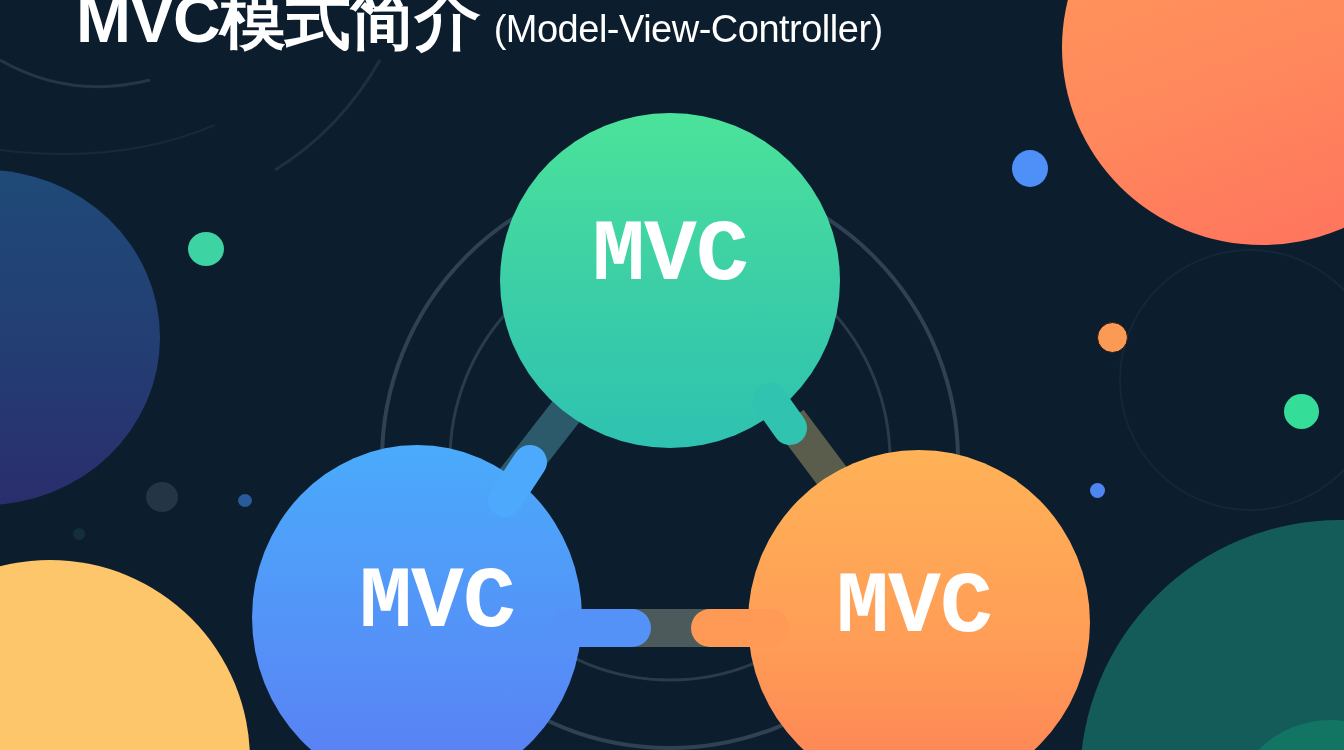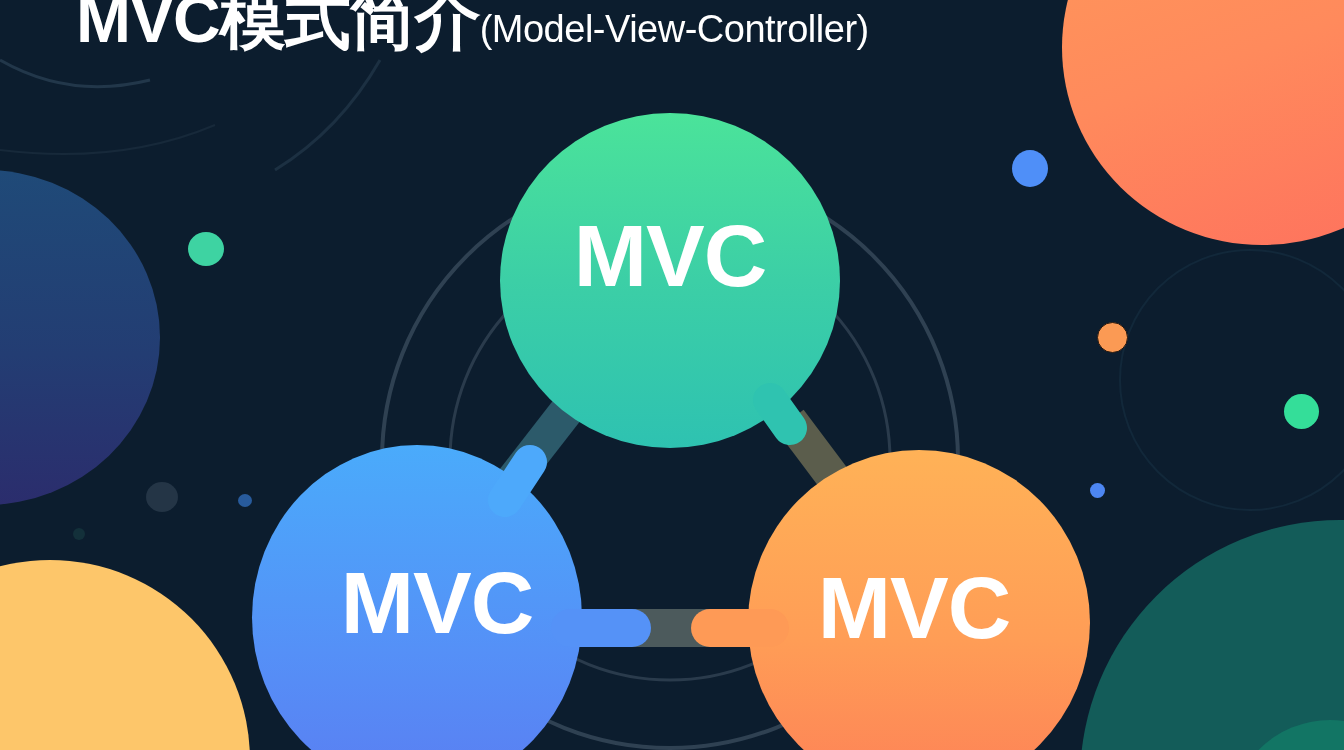--- a/index.html
+++ b/index.html
@@ -8,21 +8,21 @@
       background: #0c1d2e;
       font-family: "Liberation Sans", "DejaVu Sans", sans-serif;
       position: relative;
     }
     .canvas { position: absolute; left: 0; top: 0; width: 1344px; height: 750px; overflow: hidden; }
     .circle { position: absolute; border-radius: 50%; }
 
     
     .title-wrap { position: absolute; left: 76px; top: -14px; display: flex; align-items: baseline; white-space: nowrap; z-index: 5; }
     .title-main { color: #ffffff; font-weight: 700; font-size: 66px; letter-spacing: -1px; line-height: 1; }
-    .title-sub { color: #ffffff; font-size: 38px; margin-left: 0; line-height: 1; letter-spacing: -0.5px; }
+    .title-sub { color: #ffffff; font-size: 38px; margin-left: 14px; line-height: 1; letter-spacing: -0.5px; }
 
     
     .planet-tr { left: 1062px; top: -150px; width: 400px; height: 395px; background: linear-gradient(160deg, #ff9a5a 0%, #ff8a5c 50%, #fe705e 100%); }
     .planet-l { left: -190px; top: 170px; width: 350px; height: 335px; background: linear-gradient(180deg, #1f4a78 0%, #233d73 55%, #2b2d6d 100%); }
     .planet-bl { left: -150px; top: 560px; width: 400px; height: 400px; background: #fdc66a; }
     .planet-br { left: 1080px; top: 520px; width: 520px; height: 520px; background: #135c59; }
     .planet-br2 { left: 1230px; top: 720px; width: 200px; height: 200px; background: #127564; }
 
     
     .dot-green1 { left: 188px; top: 232px; width: 36px; height: 34px; background: #3ed3a2; }
@@ -31,21 +31,21 @@
     .dot-green2 { left: 1284px; top: 394px; width: 35px; height: 35px; background: #34de99; }
     .dot-blue2 { left: 1090px; top: 483px; width: 15px; height: 15px; background: #4d86f2; }
     .dot-blue3 { left: 238px; top: 494px; width: 14px; height: 13px; background: #285b9c; }
     .dot-grey1 { left: 146px; top: 482px; width: 32px; height: 30px; background: #243546; }
     .dot-grey2 { left: 73px; top: 528px; width: 12px; height: 12px; background: #13303a; }
 
     
     svg.arcs { position: absolute; left: 0; top: 0; }
 
     
-    .node { position: absolute; border-radius: 50%; display: flex; align-items: center; justify-content: center; z-index: 3; }
+    .node { position: absolute; border-radius: 50%; display: flex; align-items: center; justify-content: center; z-index: 3; font-family: Liberation Mono, monospace; }
     .node-label { color: #ffffff; font-weight: 700; font-size: 88px; letter-spacing: -1px; }
     .node-top { left: 500px; top: 113px; width: 340px; height: 335px; background: linear-gradient(180deg, #4be39a 0%, #3ccfa6 50%, #2ec2b1 100%); }
     .node-top .node-label { margin-top: -50px; }
     .node-left { left: 252px; top: 445px; width: 330px; height: 345px; background: linear-gradient(180deg, #4aabfb 0%, #5590f7 60%, #5a7ef2 100%); }
     .node-left .node-label { margin-top: -30px; margin-left: 40px; }
     .node-right { left: 748px; top: 450px; width: 342px; height: 345px; background: linear-gradient(180deg, #ffb257 0%, #ff9d56 55%, #fd8157 100%); }
     .node-right .node-label { margin-top: -30px; margin-left: -10px; }
   </style>
 </head>
 <body>

